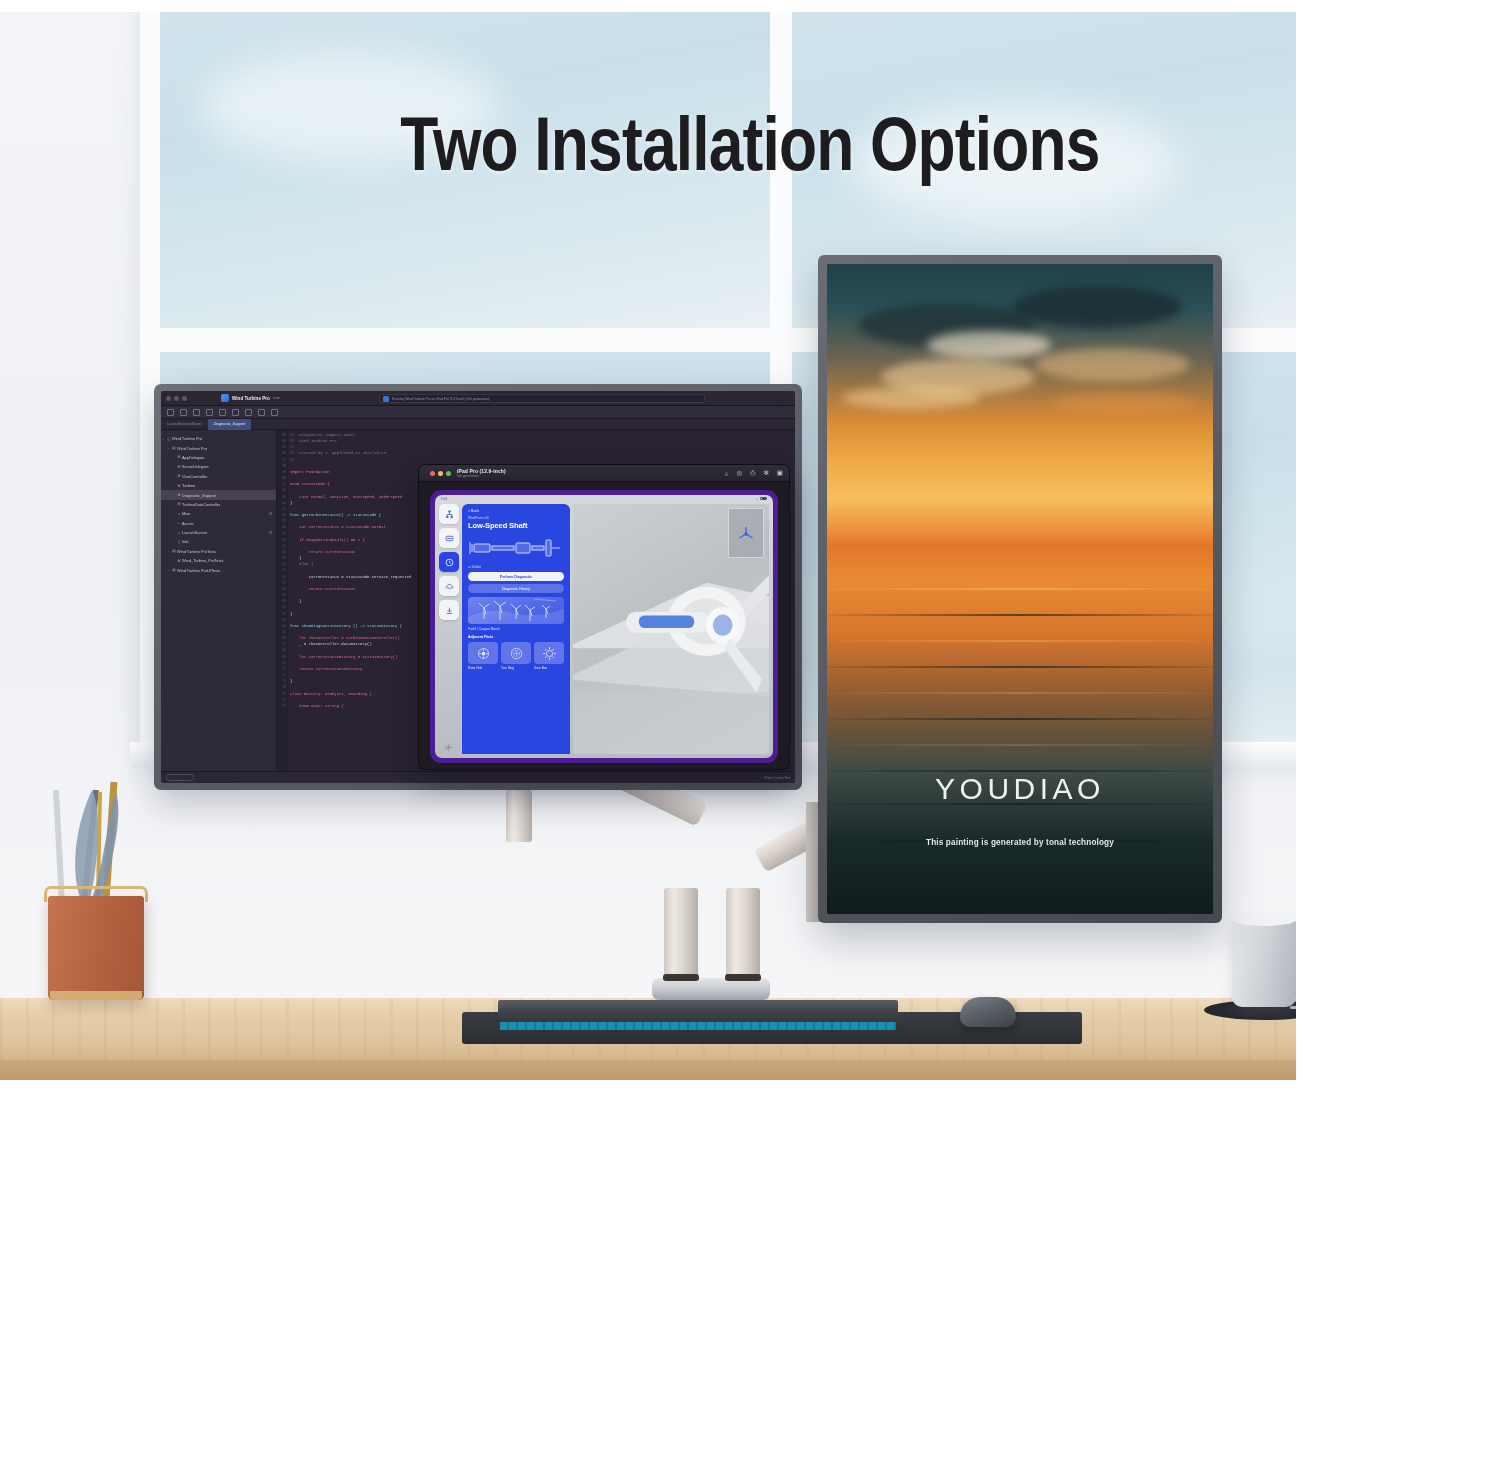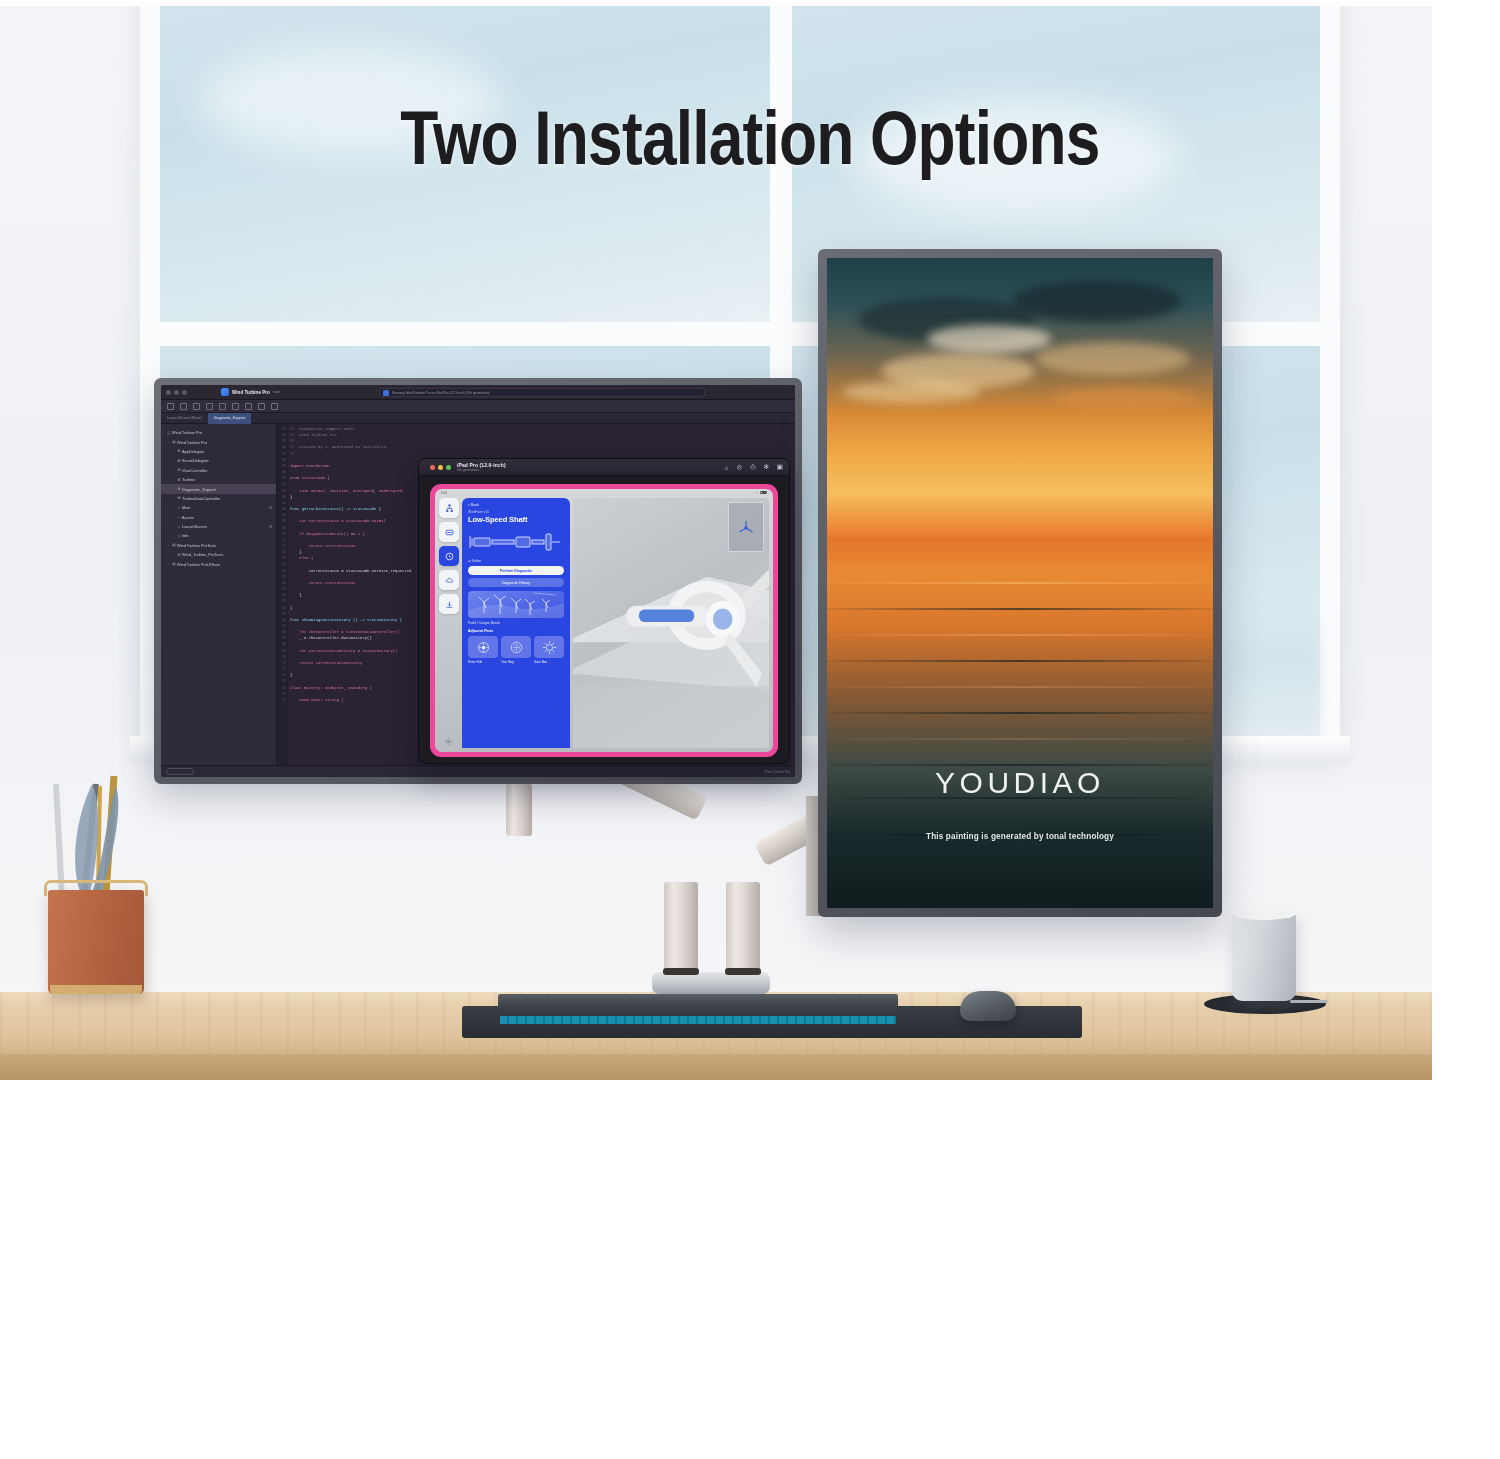--- a/index.html
+++ b/index.html
@@ -3,21 +3,21 @@
 <meta charset="utf-8">
 <style>
   * { margin:0; padding:0; box-sizing:border-box; }
   body {
     width:1500px; height:1459px; overflow:hidden;
     font-family:"Liberation Sans", sans-serif;
     background:#ffffff; position:relative;
   }
 
   
-  .hero { position:absolute; left:0; top:6px; width:1432px; height:1080px; overflow:hidden; background:#f2f3f6; }
+  .hero { position:absolute; left:0; top:12px; width:1296px; height:1080px; overflow:hidden; background:#f2f3f6; }
 
   
   .wall { position:absolute; left:0; top:0; width:1500px; height:1000px;
           background:linear-gradient(180deg,#f4f5f8 0%,#eef0f4 55%,#f6f6f8 100%); }
   .win-glass { position:absolute; background:linear-gradient(170deg,#d3e4ec 0%,#c9e0ea 35%,#d8e8ee 70%,#e9f1f4 100%); }
   .win-outer { position:absolute; left:140px; top:-40px; width:1200px; height:790px;
                background:#fafbfc; box-shadow:0 6px 26px rgba(120,140,150,.18); }
   .glass-a { left:160px; top:-30px; width:610px; height:350px; }
   .glass-b { left:790px; top:-30px; width:530px; height:350px; }
   .glass-c { left:160px; top:340px; width:610px; height:390px; }
@@ -134,21 +134,21 @@
   
   .sim { position:absolute; left:418px; top:452px; width:372px; height:306px;
          background:#1d1a22; border-radius:7px; box-shadow:0 12px 30px rgba(20,15,35,.46);
          border:1px solid #0f0d14; overflow:hidden; }
   .sim-bar { height:17px; background:linear-gradient(180deg,#312d39,#262230);
              display:flex; align-items:center; padding:0 6px; border-bottom:1px solid #15121b; }
   .sim-title { margin-left:6px; font-size:5px; font-weight:bold; color:#ece9f0; letter-spacing:.1px; }
   .sim-sub { margin-left:0; font-size:3.4px; color:#8d889a; }
   .sim-icons { margin-left:auto; display:flex; gap:8px; align-items:center; font-size:6.5px; color:#cac5d4; }
   .ipad { position:absolute; left:11px; top:25px; right:11px; bottom:6px;
-          background:#ec4899; border-radius:11px; padding:5px; }
+          background:#4c1d95; border-radius:11px; padding:5px; }
   .ipad-scr { width:100%; height:100%; border-radius:7px; overflow:hidden; position:relative;
               background:linear-gradient(180deg,#d6d8da 0%,#c9ccd0 42%,#b9bdc2 100%); }
   .ios-status { position:absolute; left:0; top:0; width:100%; height:7px;
                 display:flex; align-items:center; padding:0 6px; font-size:3.2px; color:#4a4a4a; }
   .ios-status .r { margin-left:auto; display:flex; gap:2px; align-items:center; }
   .batt { width:7px; height:3.4px; border:.5px solid #4a4a4a; border-radius:1px; position:relative; }
   .batt::after { content:''; position:absolute; inset:.5px; background:#4a4a4a; border-radius:.5px; }
 
   
   .rail { position:absolute; left:4px; top:9px; width:20px; bottom:4px; }

